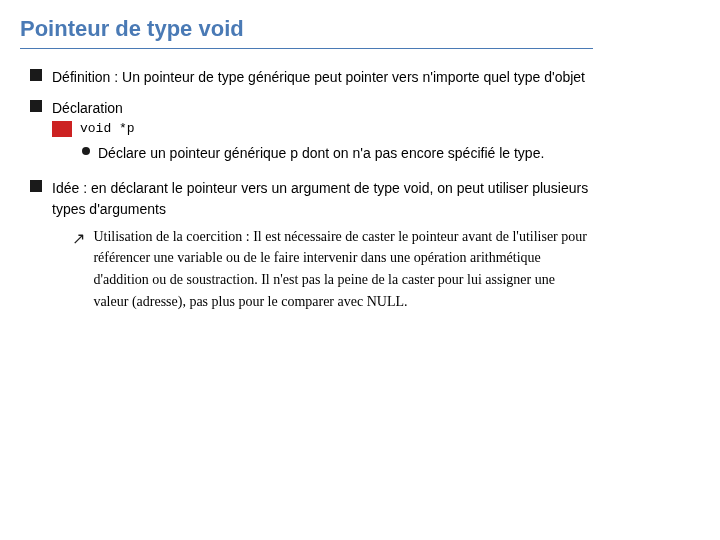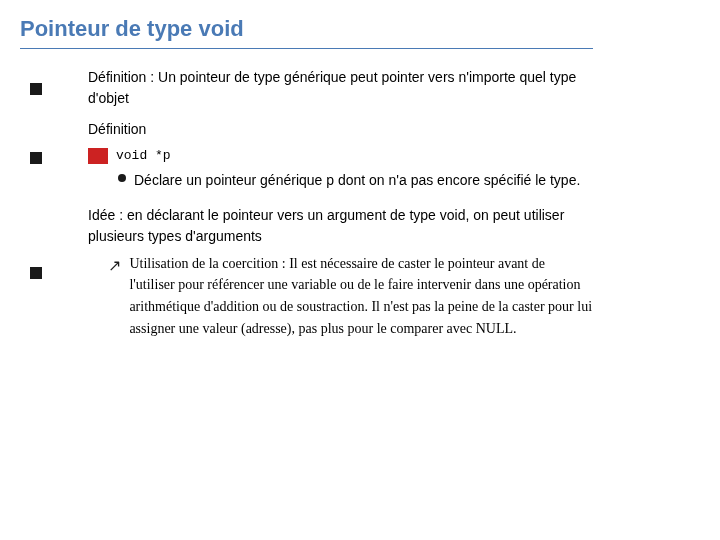--- a/index.html
+++ b/index.html
@@ -32,41 +32,39 @@
       padding-bottom: 6px;
       margin-bottom: 18px;
     }
 
     .content {
       padding-left: 10px;
     }
 
     .bullet-item {
       display: flex;
-      align-items: center;
+      align-items: flex-start;
       margin-bottom: 10px;
-      gap: 36px;
     }
 
     .bullet-square {
       width: 12px;
       height: 12px;
       background: #1a1a1a;
       margin-top: 2px;
       margin-right: 10px;
       flex-shrink: 0;
     }
 
     .bullet-text {
       flex: 1;
       line-height: 1.5;
     }
 
     .declaration-block {
-      margin-top: 6px;
       margin-bottom: 4px;
     }
 
     .declaration-row {
       display: flex;
       align-items: center;
       margin-bottom: 4px;
     }
 
     .red-square-icon {
@@ -135,21 +133,21 @@
   <div class="content">
 
     <div class="bullet-item">
       <div class="bullet-square"></div>
       <div class="bullet-text">Définition : Un pointeur de type générique peut pointer vers n'importe quel type d'objet</div>
     </div>
 
     <div class="bullet-item">
       <div class="bullet-square"></div>
       <div class="bullet-text">
-        <span>Définition</span>
+        <span>Déclaration</span>
         <div class="declaration-block">
           <div class="declaration-row">
             <div class="red-square-icon"></div>
             <span class="code-text">void *p</span>
           </div>
           <div class="sub-bullet-item">
             <div class="sub-bullet-dot"></div>
             <div class="sub-bullet-text">Déclare un pointeur générique p dont on n'a pas encore spécifié le type.</div>
           </div>
         </div>

